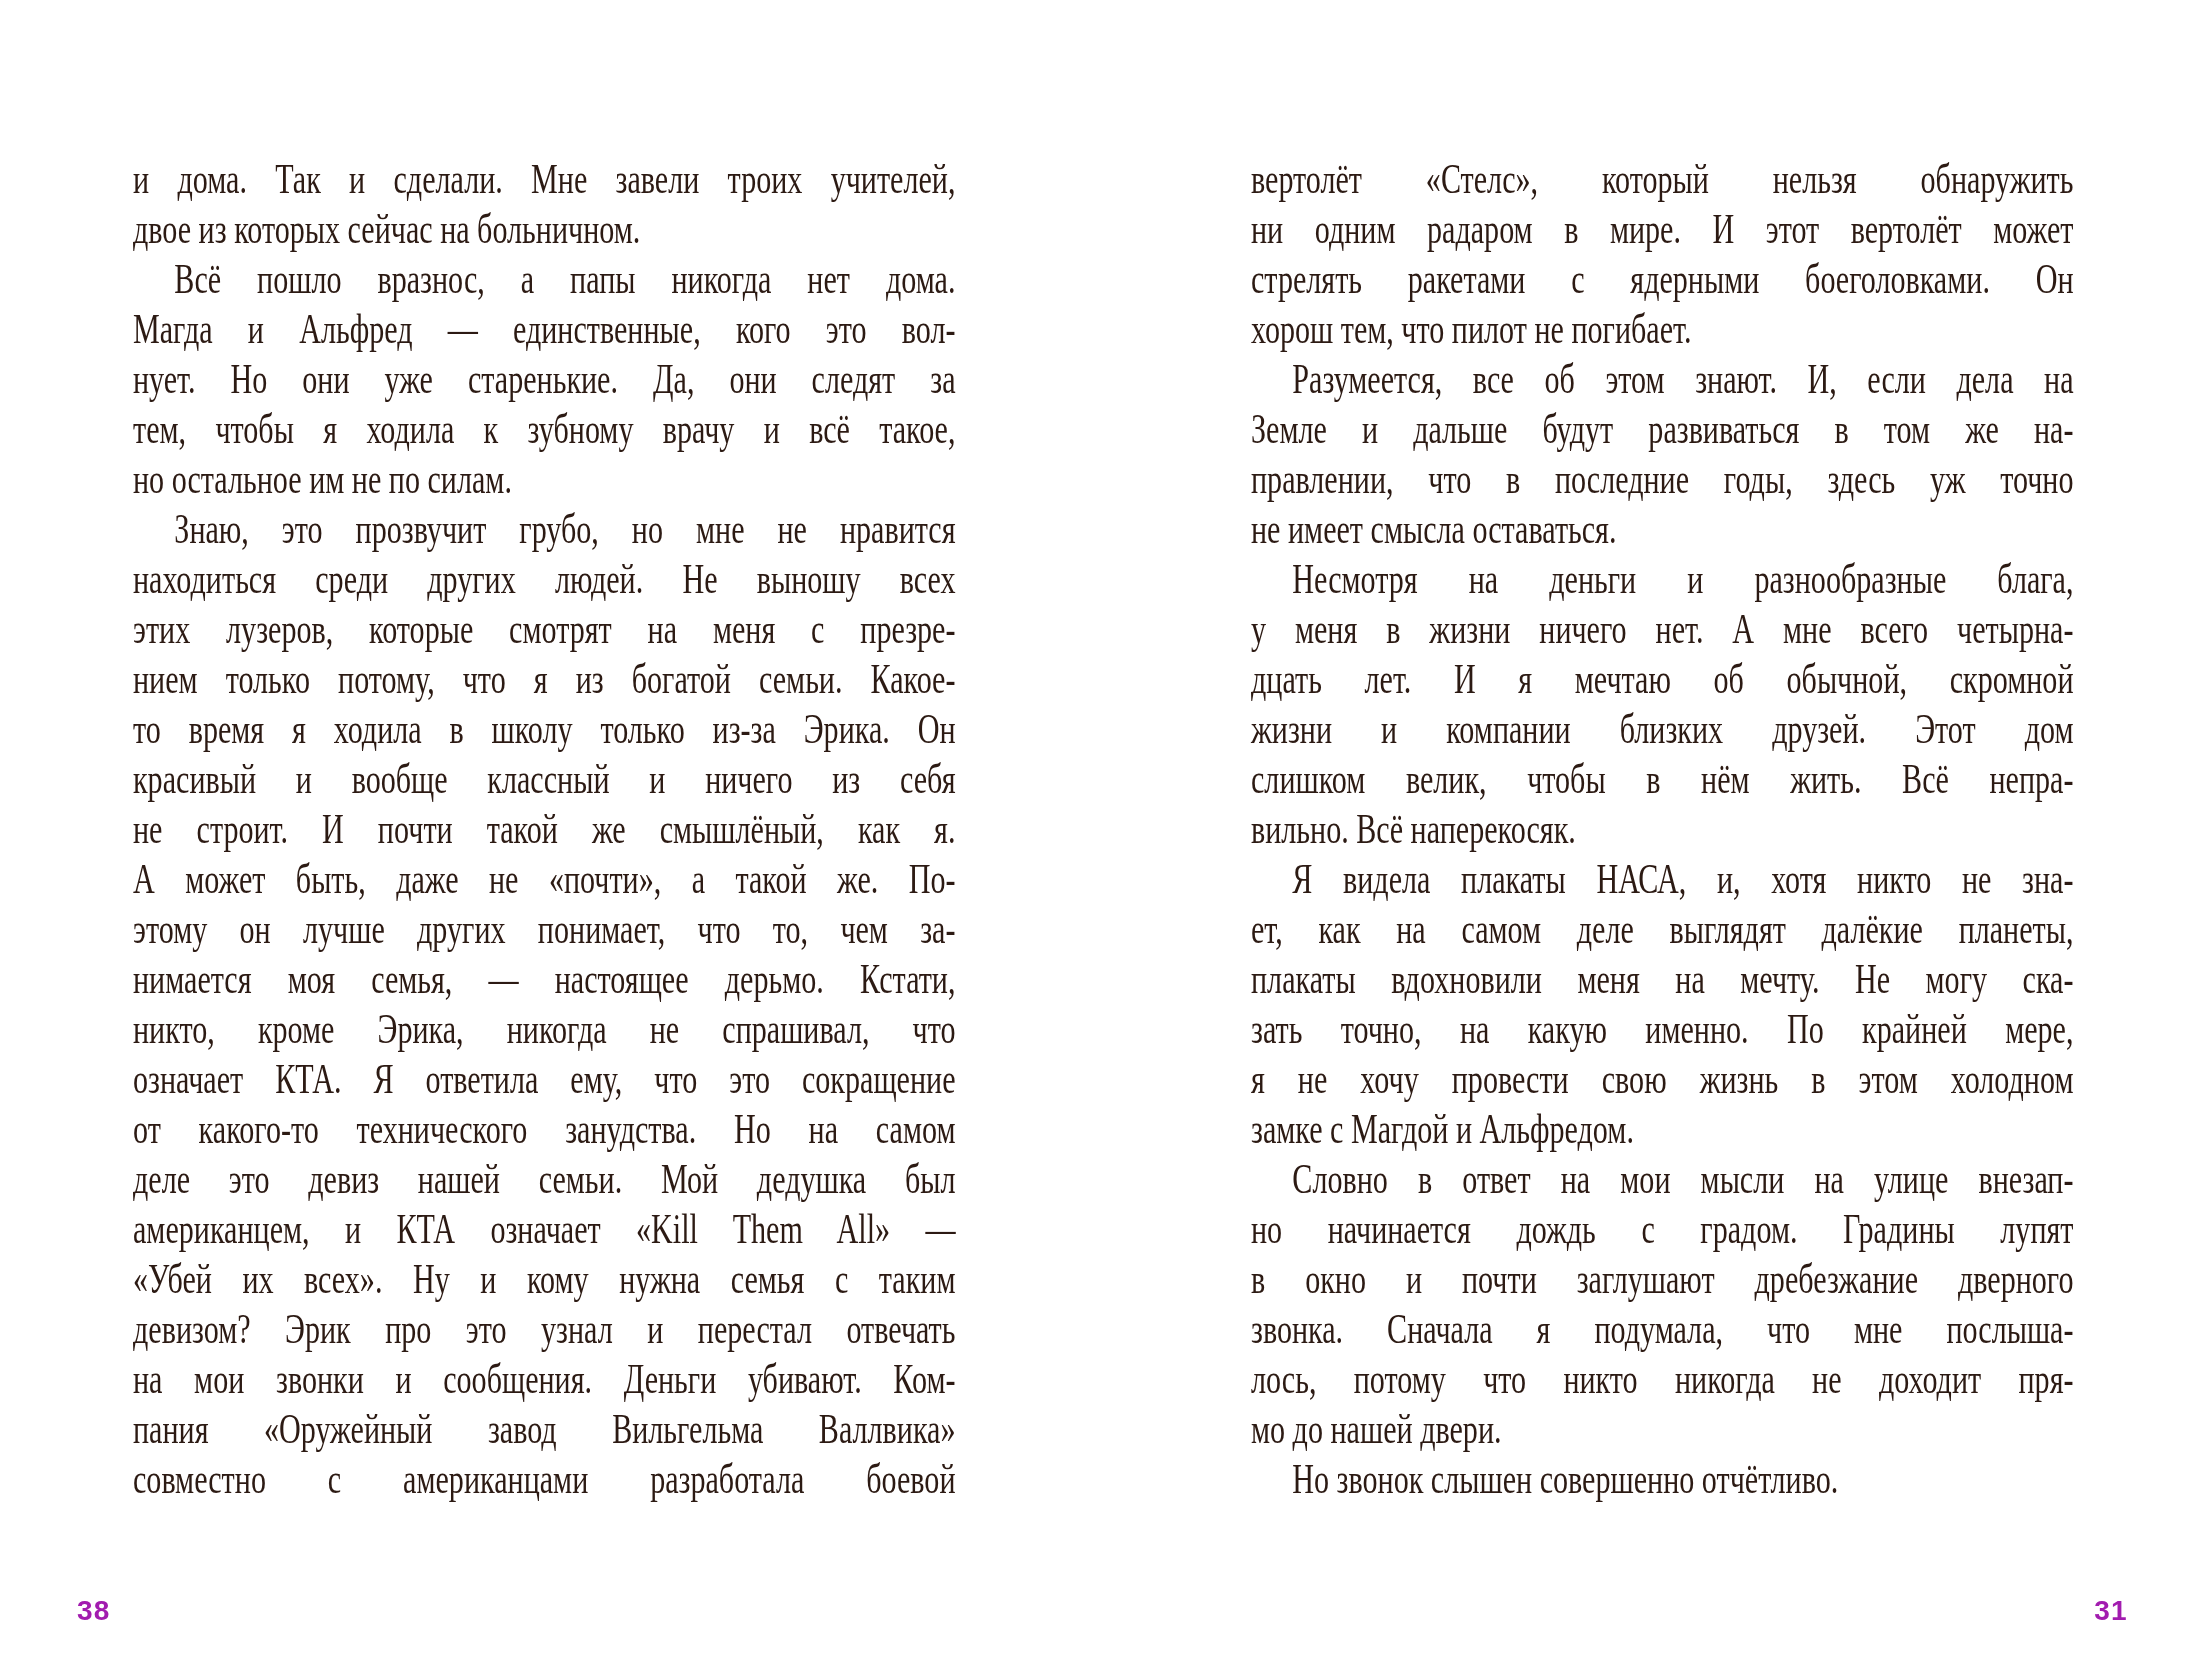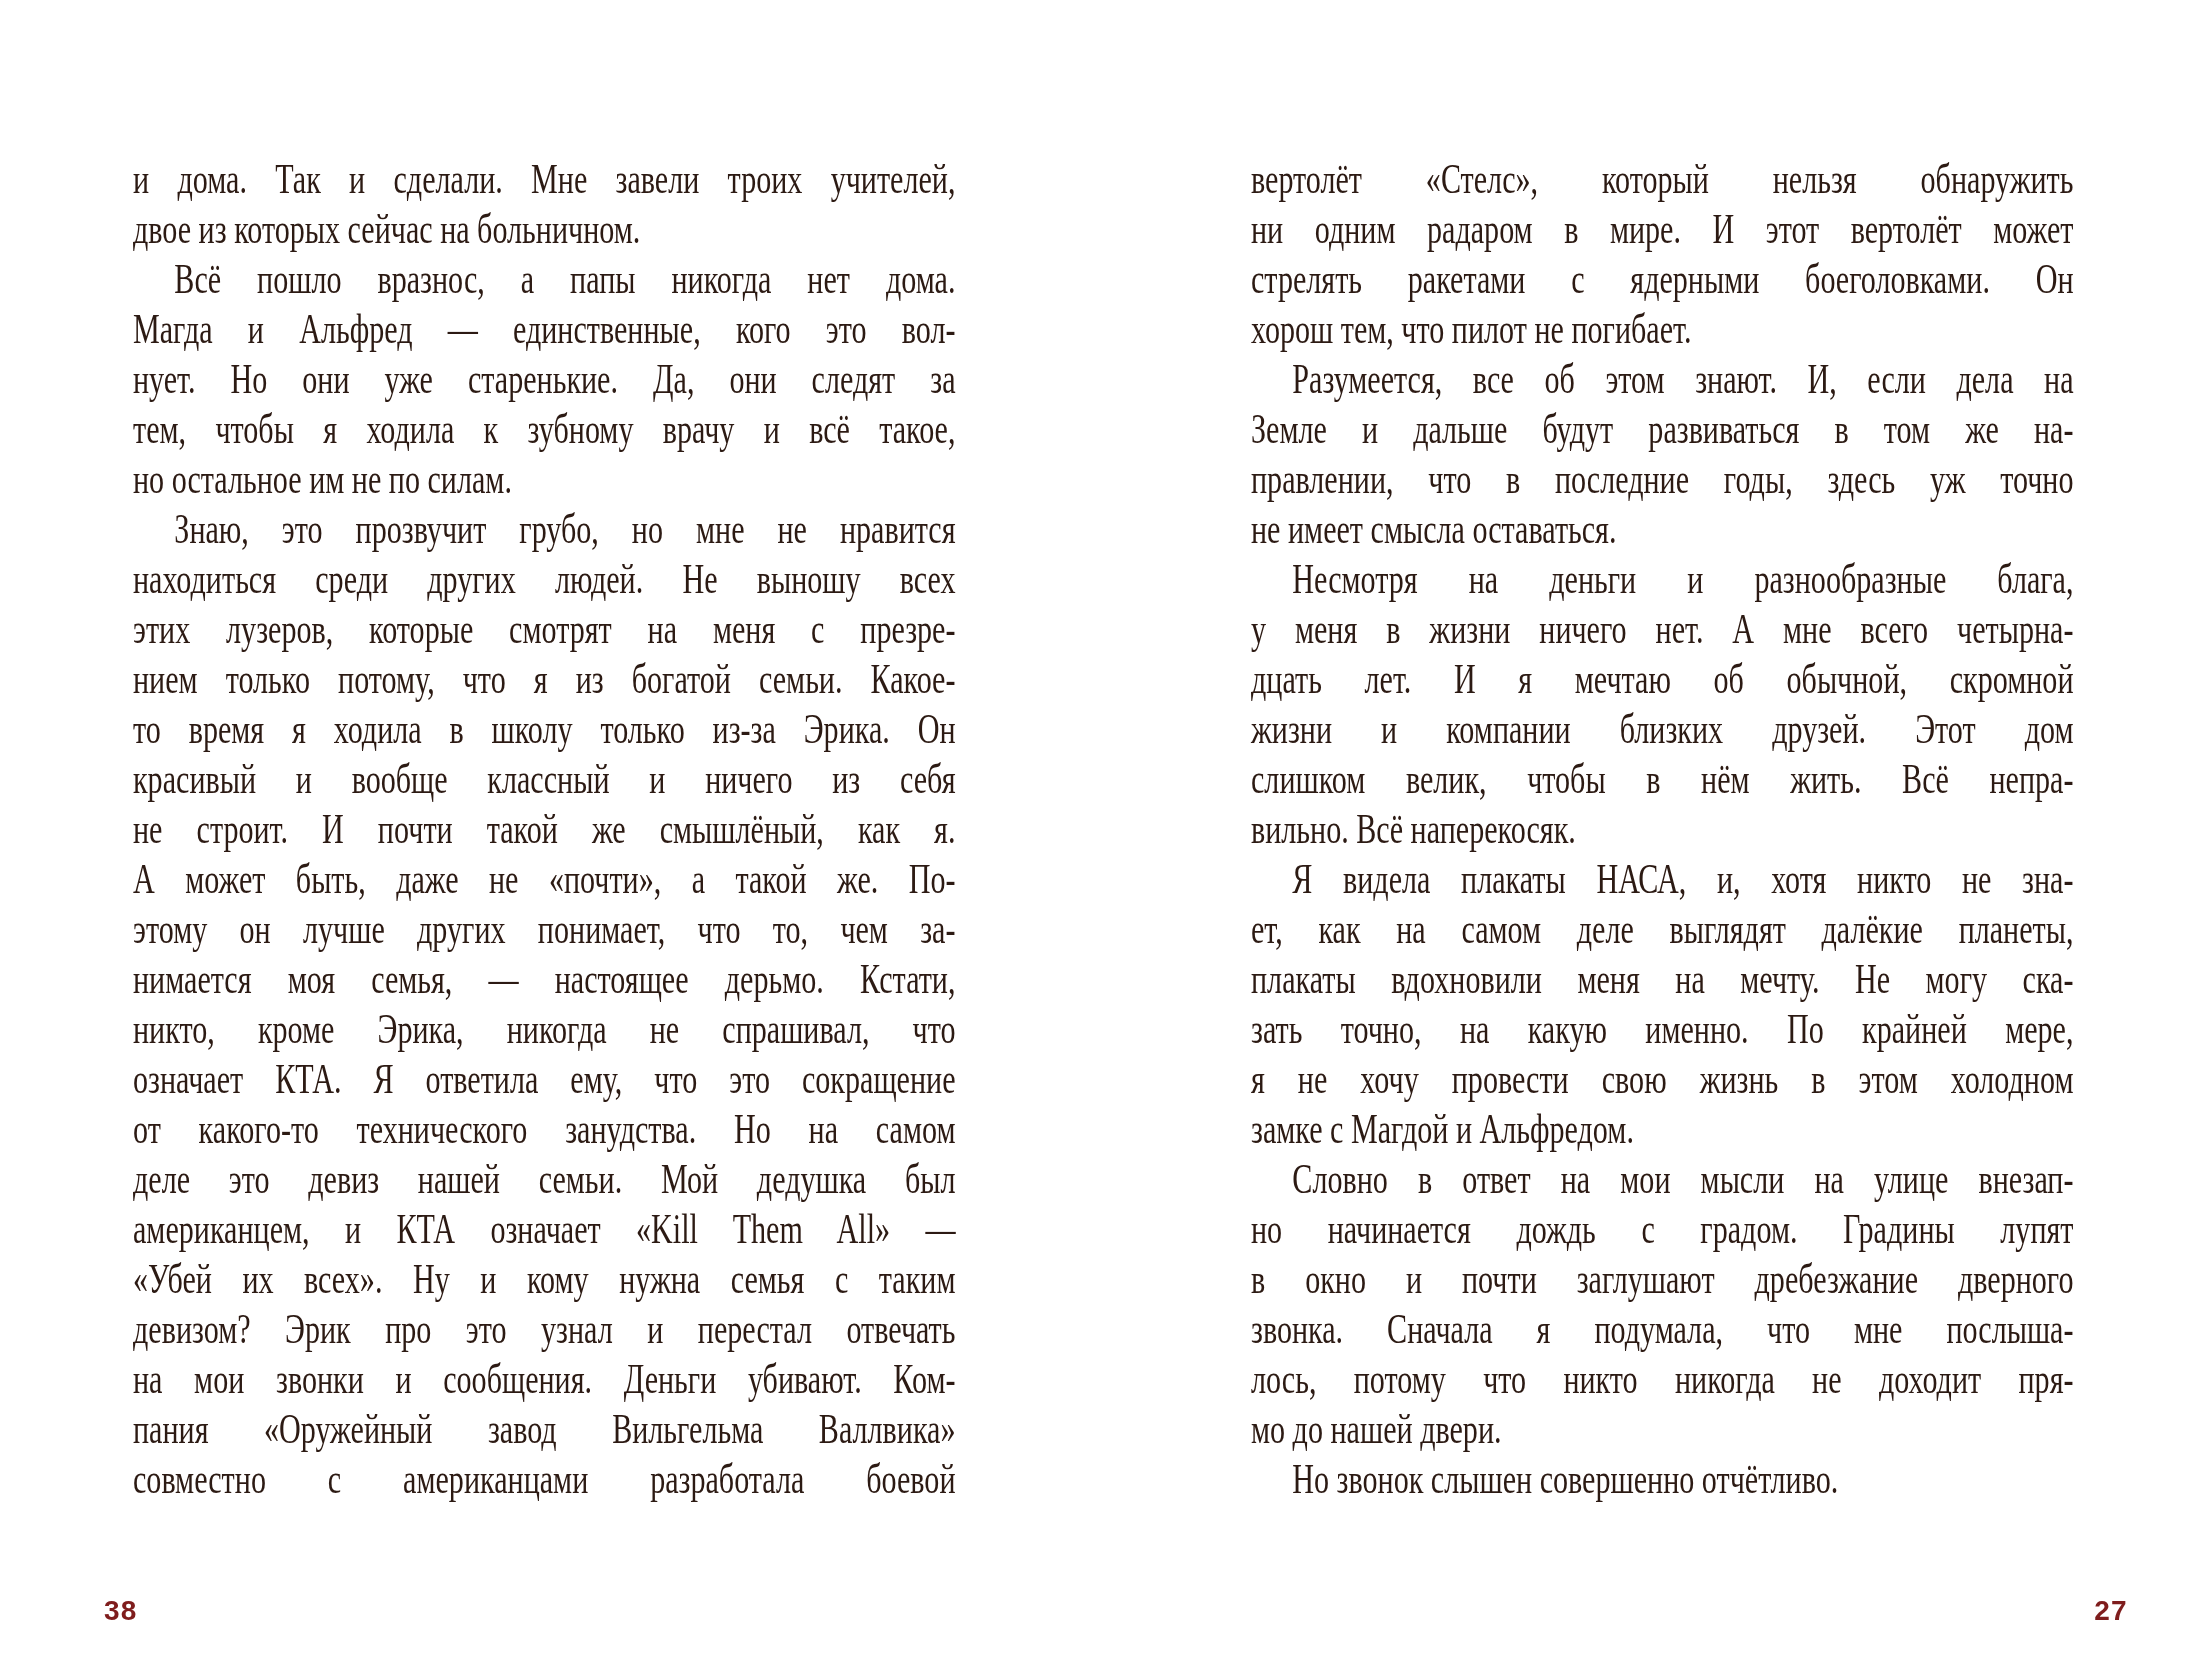--- a/index.html
+++ b/index.html
@@ -45,23 +45,22 @@
     text-indent: 59px;
   }
 
   .page-num {
     position: absolute;
     top: 1597px;
     font-family: "Liberation Sans", sans-serif;
     font-weight: 700;
     font-size: 28px;
     line-height: 28px;
-    color: #7f1d1d;
+    color: #a21caf;
     letter-spacing: 1.3px;
-    margin-left: 27px;
   }
   .page-num.left  { left: 77px; }
   .page-num.right { right: 77px; }
 </style>
 </head>
 <body>
 
 <div class="spread">
   <div class="col" id="col-left">
       <div class="pline">и дома. Так и сделали. Мне завели троих учителей,</div>
@@ -115,15 +114,15 @@
       <div class="pline end">замке с Магдой и Альфредом.</div>
       <div class="pline indent">Словно в ответ на мои мысли на улице внезап-</div>
       <div class="pline">но начинается дождь с градом. Градины лупят</div>
       <div class="pline">в окно и почти заглушают дребезжание дверного</div>
       <div class="pline">звонка. Сначала я подумала, что мне послыша-</div>
       <div class="pline">лось, потому что никто никогда не доходит пря-</div>
       <div class="pline end">мо до нашей двери.</div>
       <div class="pline end indent">Но звонок слышен совершенно отчётливо.</div>
     </div>
   <div class="page-num left">38</div>
-  <div class="page-num right">27</div>
+  <div class="page-num right">31</div>
 </div>
 
 
 </body></html>

